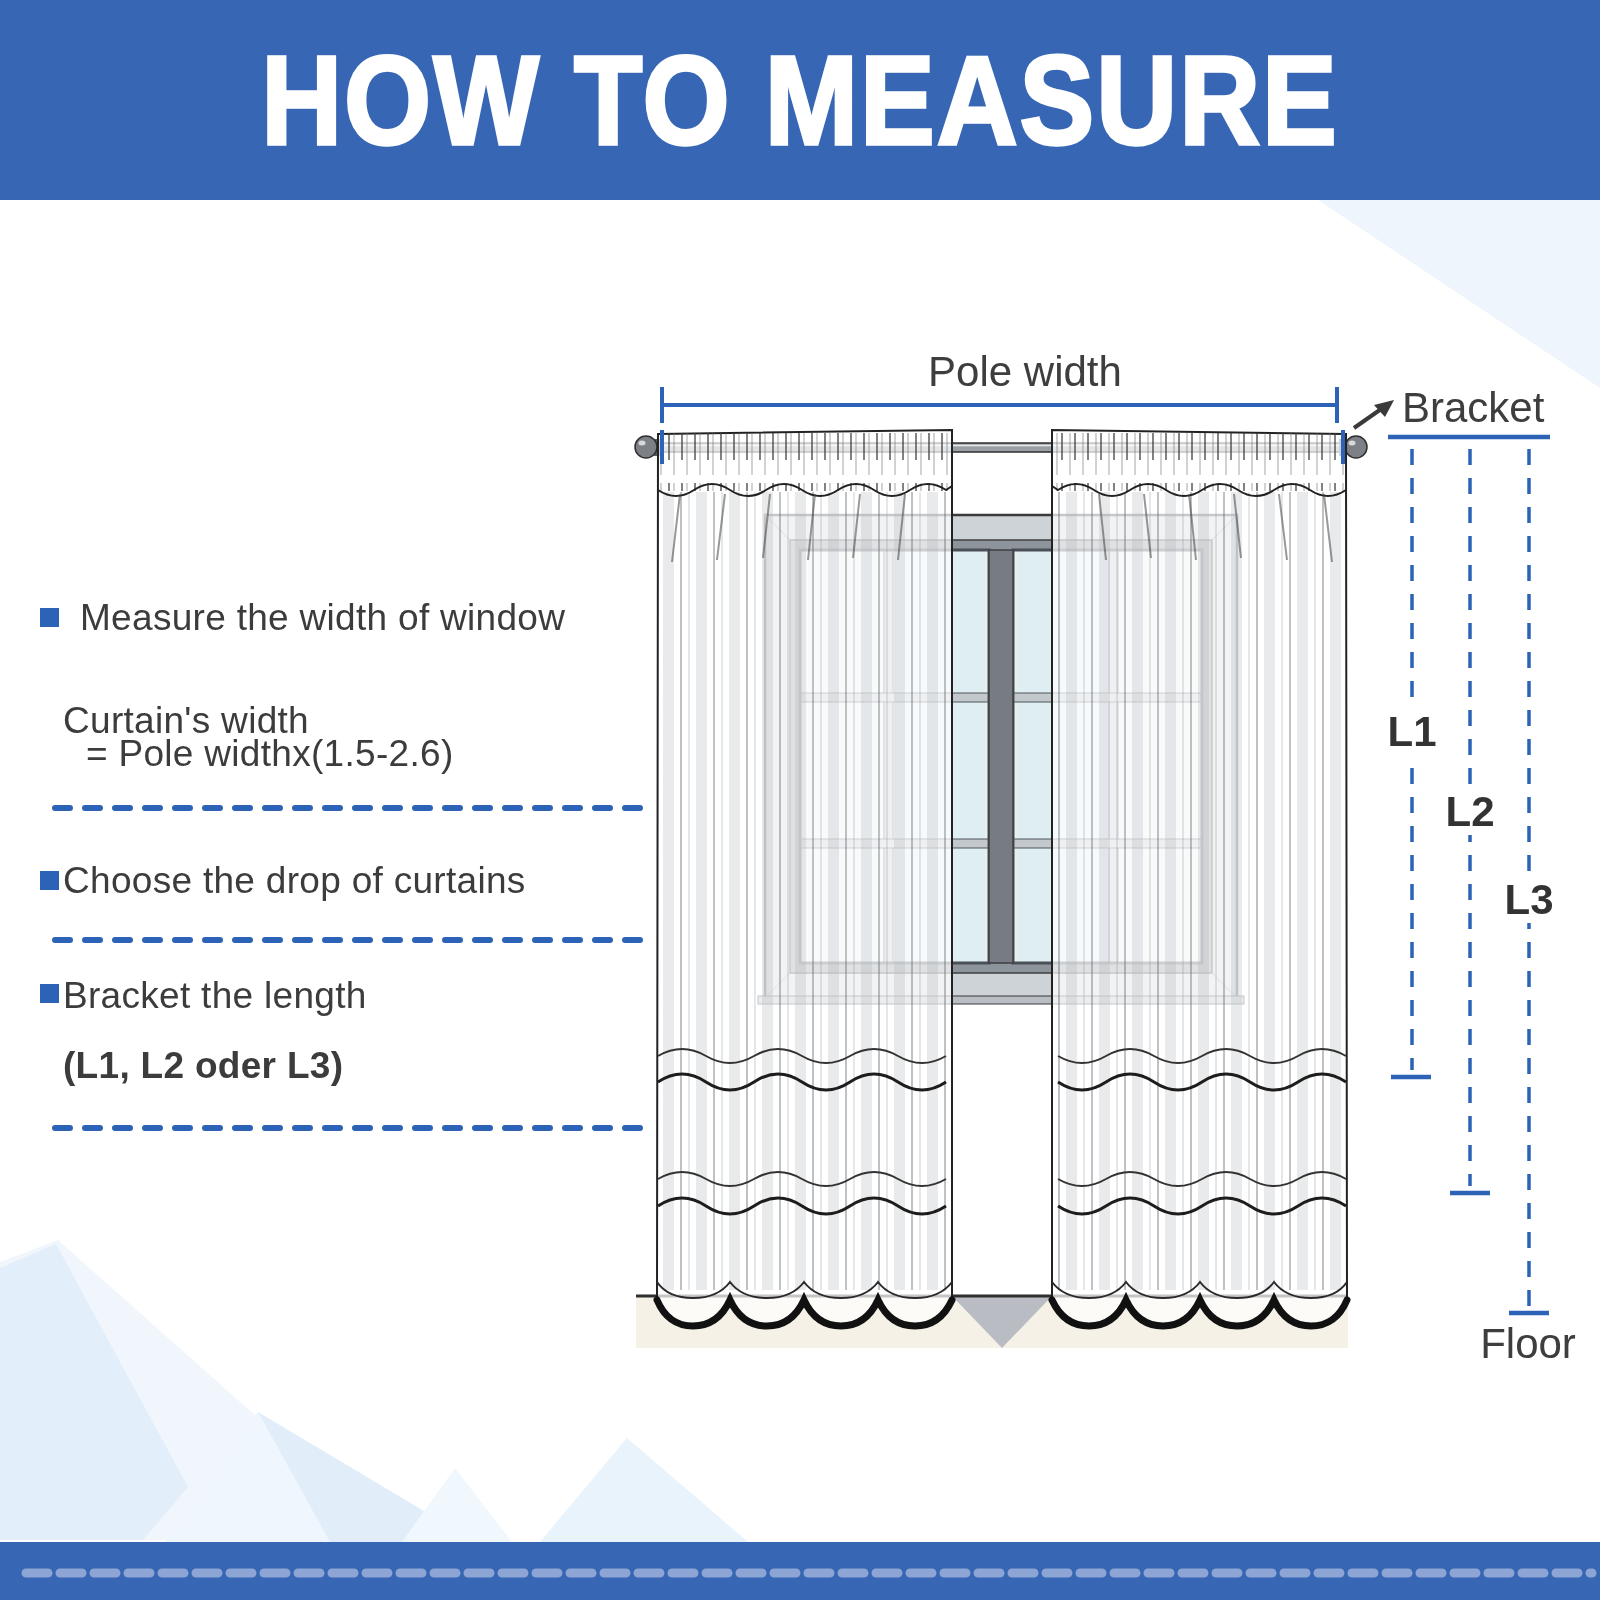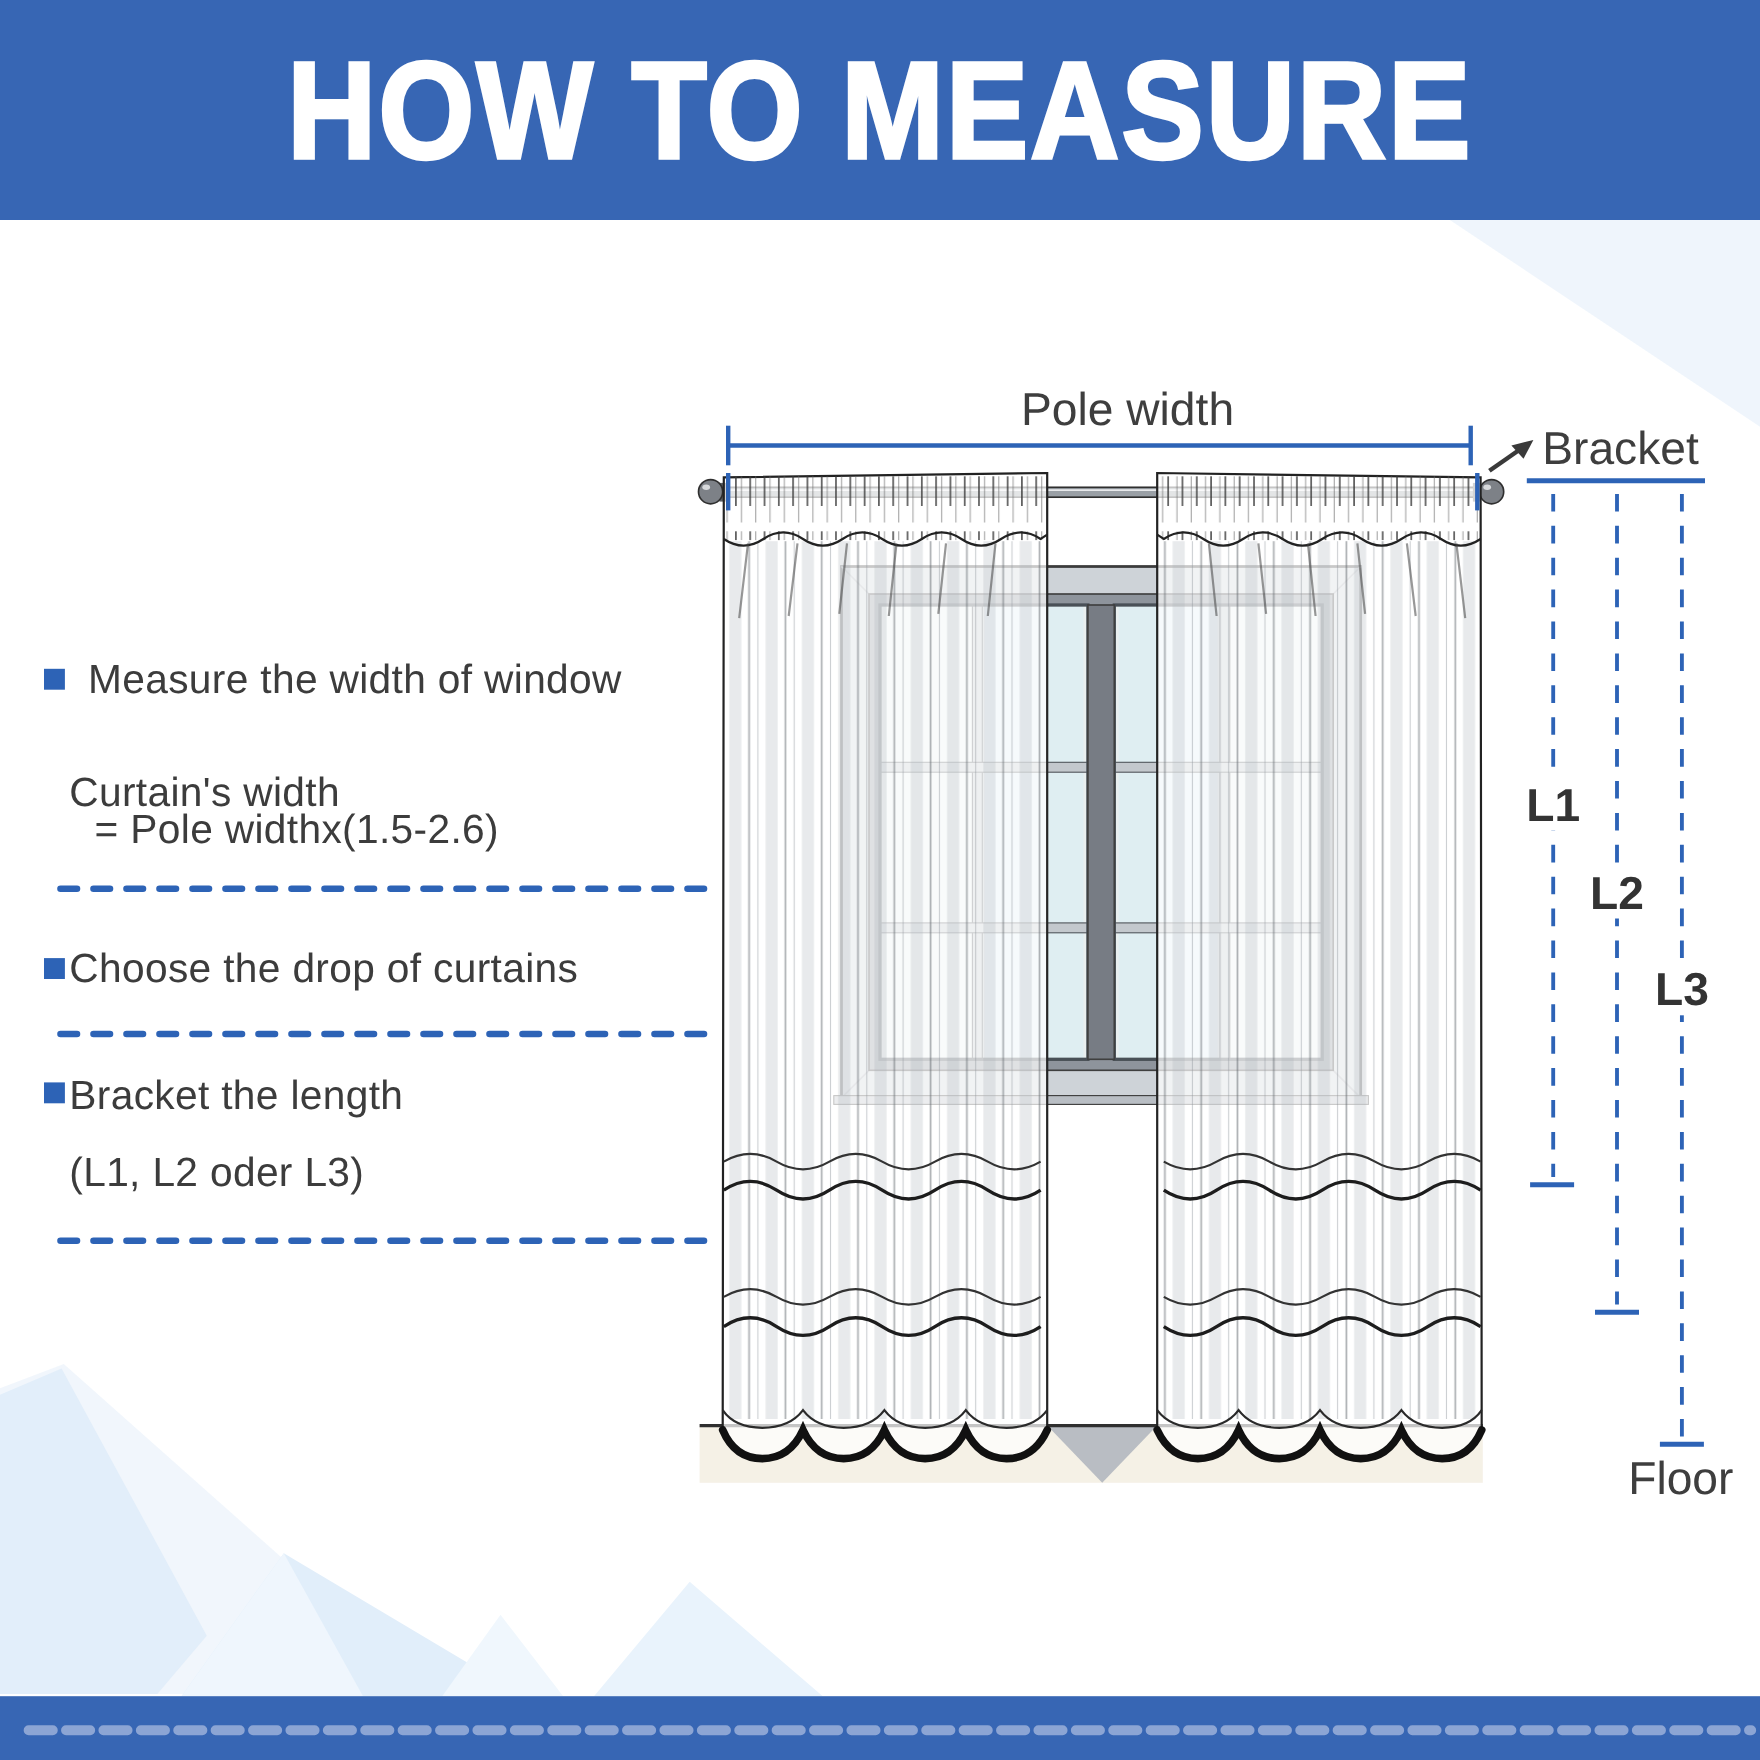--- a/index.html
+++ b/index.html
@@ -174,21 +174,21 @@
   <span class="bullet-sq" style="left:40px;top:608px;"></span>
   <div class="instr" style="left:80px;top:595px;">Measure the width of window</div>
   <div class="instr" style="left:63px;top:658px;margin-top:40px;">Curtain's width</div>
   <div class="instr" style="left:63px;top:731px;margin-left:23px;">= Pole widthx(1.5-2.6)</div>
 
   <span class="bullet-sq" style="left:40px;top:871px;"></span>
   <div class="instr" style="left:63px;top:858px;">Choose the drop of curtains</div>
 
   <span class="bullet-sq" style="left:40px;top:984px;"></span>
   <div class="instr" style="left:63px;top:973px;">Bracket the length</div>
-  <div class="instr" style="left:63px;top:1043px;">(L1, L2 oder L3)</div>
+  <div class="instr" style="left:63px;top:1043px;font-weight:bold;">(L1, L2 oder L3)</div>
 </div>
 
 <div class="diag-label centered" style="left:1001px;top:372px;margin-left:24px;">Pole width</div>
 <div class="diag-label" style="left:1402px;top:387px;">Bracket</div>
 <div class="mlabel" style="left:1412px;top:706px;margin-top:26px;">L1</div>
 <div class="mlabel" style="left:1470px;top:812px;">L2</div>
 <div class="mlabel" style="left:1529px;top:900px;">L3</div>
 <div class="diag-label centered" style="left:1528px;top:1344px;">Floor</div>
 
 </body></html>

